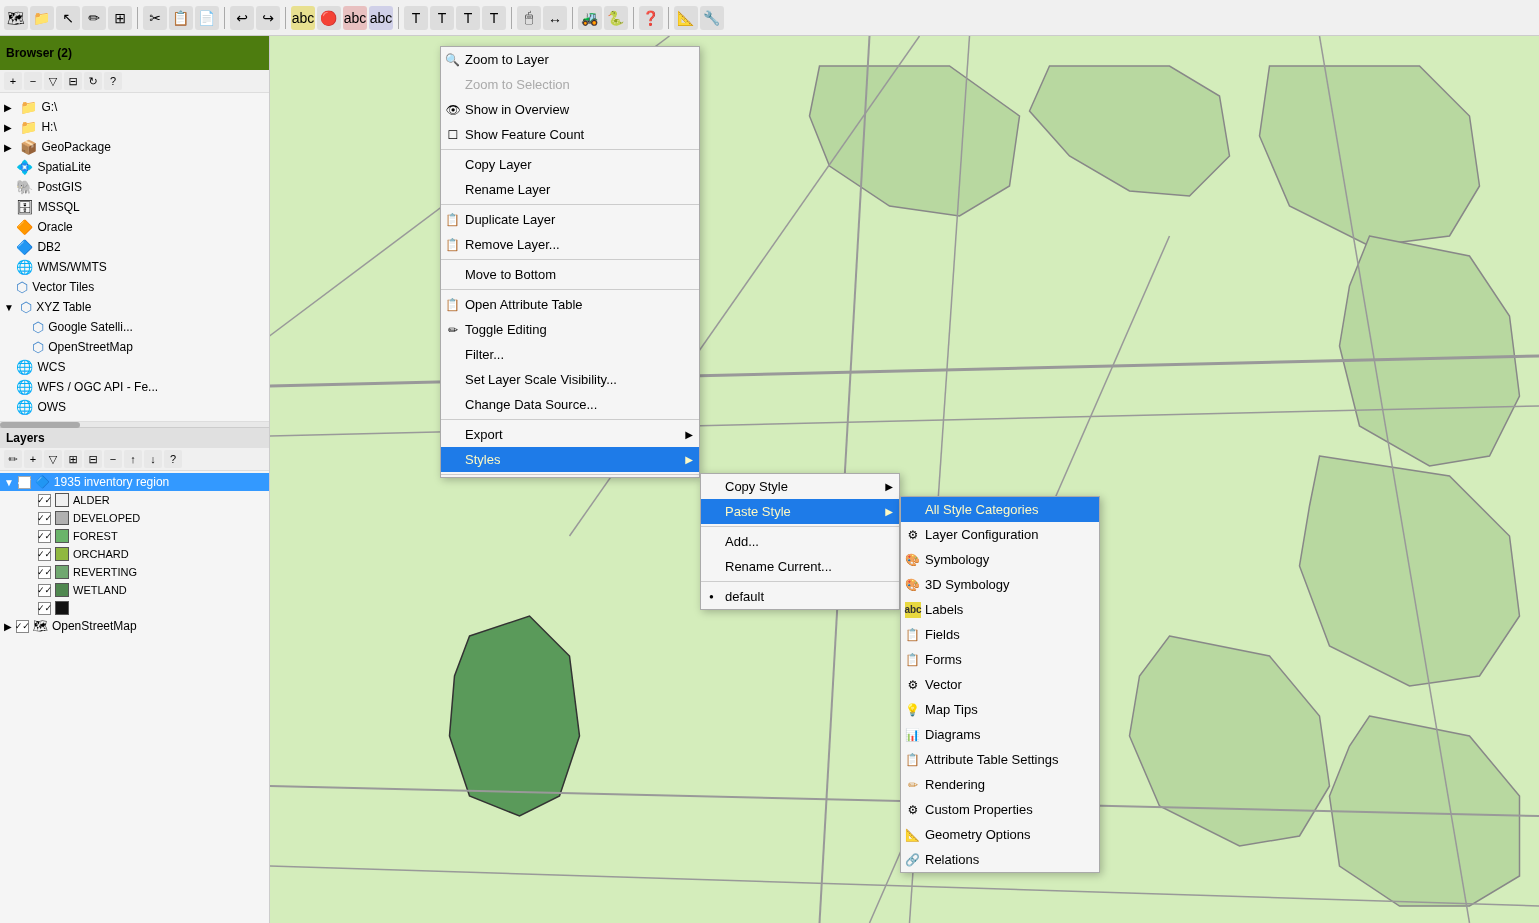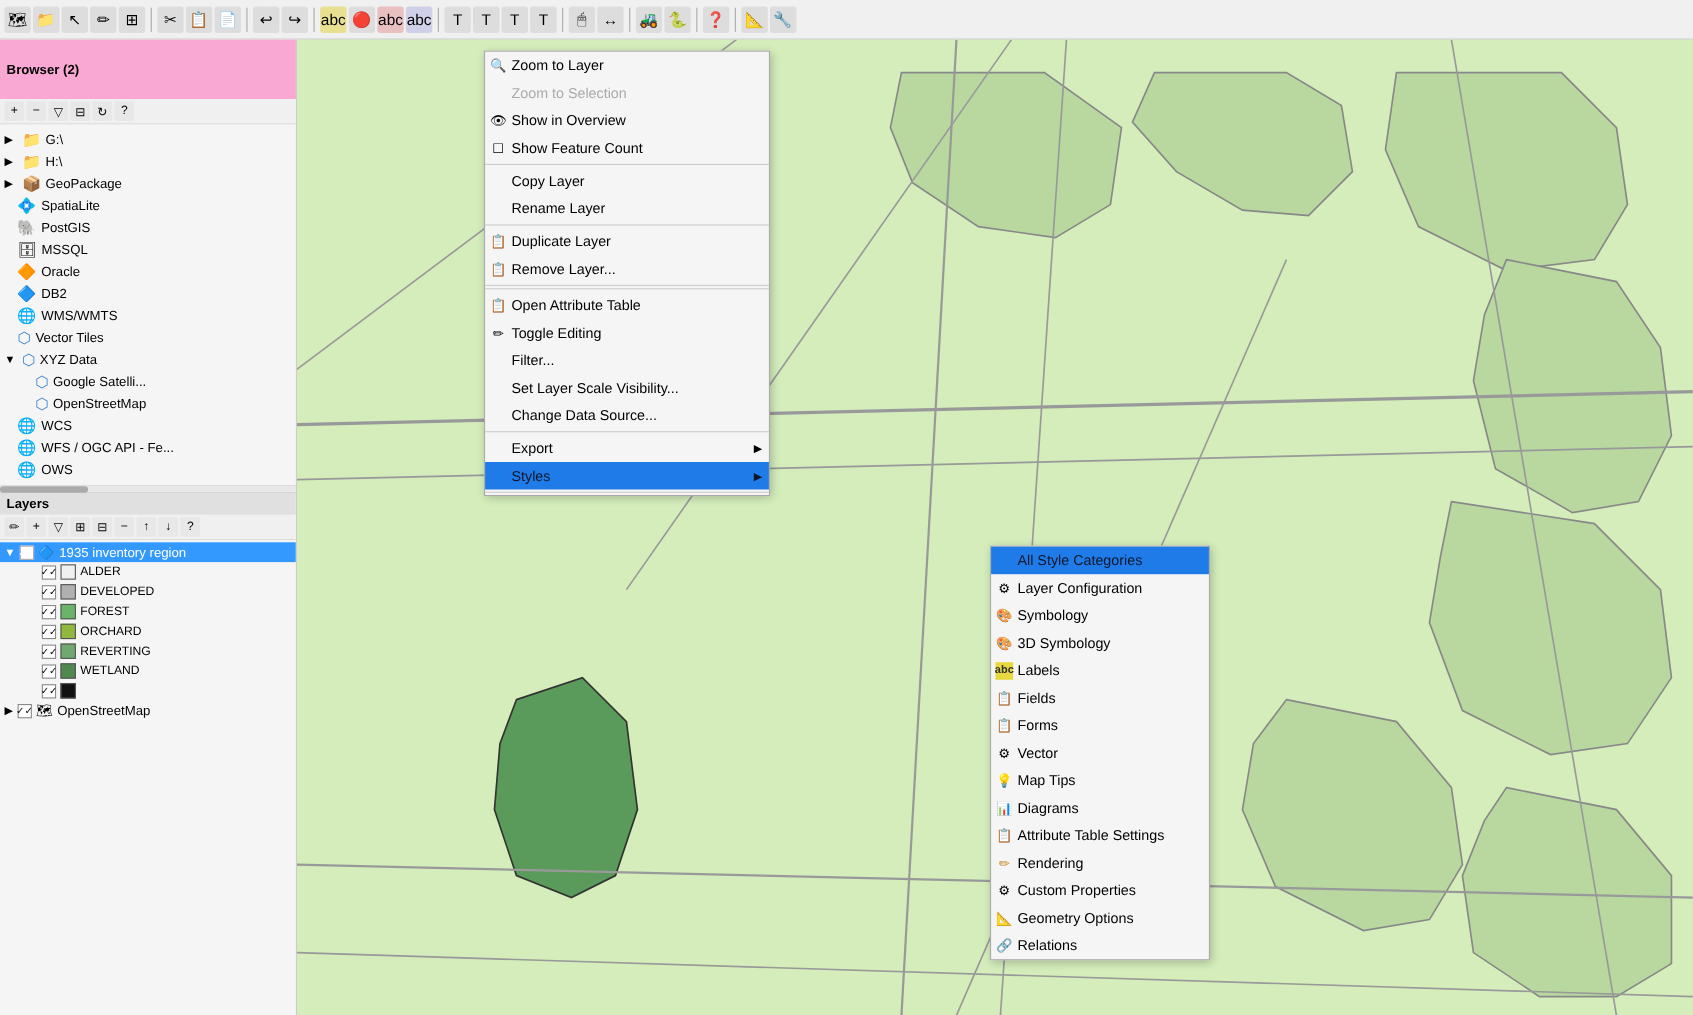--- a/index.html
+++ b/index.html
@@ -46,22 +46,22 @@
       border-right: 1px solid #ccc;
       flex-shrink: 0;
     }
 
     
     #browser-section {
       flex: 0 0 auto;
       border-bottom: 1px solid #ccc;
     }
     #browser-header {
-      background: #f9a8d4;
-      padding: 20px 6px;
+      background: #4d7c0f;
+      padding: 10px 6px;
       font-weight: bold;
       font-size: 12px;
       display: flex;
       align-items: center;
       gap: 4px;
     }
     #browser-toolbar {
       display: flex;
       align-items: center;
       padding: 2px 4px;
@@ -197,21 +197,21 @@
       padding: 5px 24px 5px 24px;
       cursor: pointer;
       display: flex;
       align-items: center;
       gap: 6px;
       position: relative;
       font-size: 13px;
       white-space: nowrap;
     }
     .ctx-item.disabled { color: #aaa; cursor: default; }
-    .ctx-item.highlighted { background: #1e7be8; color: #0f172a; }
+    .ctx-item.highlighted { background: #1e7be8; color: #fef9c3; }
     .ctx-item.has-sub::after {
       content: '▶';
       position: absolute;
       right: 6px;
       font-size: 10px;
     }
     .ctx-separator {
       height: 1px;
       background: #ccc;
       margin: 2px 0;
@@ -327,21 +327,21 @@
           <span class="tree-icon">🌐</span>
           <span>WMS/WMTS</span>
         </div>
         <div class="tree-item" style="padding-left:16px;">
           <span class="tree-icon" style="color:#4488cc;">⬡</span>
           <span>Vector Tiles</span>
         </div>
         <div class="tree-item has-children">
           <span class="tree-arrow">▼</span>
           <span class="tree-icon" style="color:#4488cc;">⬡</span>
-          <span>XYZ Data</span>
+          <span>XYZ Table</span>
         </div>
         <div class="tree-item" style="padding-left:32px;">
           <span class="tree-icon" style="color:#4488cc;">⬡</span>
           <span>Google Satelli...</span>
         </div>
         <div class="tree-item" style="padding-left:32px;">
           <span class="tree-icon" style="color:#4488cc;">⬡</span>
           <span>OpenStreetMap</span>
         </div>
         <div class="tree-item" style="padding-left:16px;">
@@ -493,20 +493,23 @@
         <div class="ctx-separator"></div>
         <div class="ctx-item">
           <span class="ctx-item-icon">📋</span>
           <span>Duplicate Layer</span>
         </div>
         <div class="ctx-item">
           <span class="ctx-item-icon">📋</span>
           <span>Remove Layer...</span>
         </div>
         <div class="ctx-separator"></div>
+        <div class="ctx-item">
+          <span>Move to Bottom</span>
+        </div>
         <div class="ctx-separator"></div>
         <div class="ctx-item">
           <span class="ctx-item-icon">📋</span>
           <span>Open Attribute Table</span>
         </div>
         <div class="ctx-item">
           <span class="ctx-item-icon">✏</span>
           <span>Toggle Editing</span>
         </div>
         <div class="ctx-item">
@@ -521,20 +524,40 @@
         <div class="ctx-separator"></div>
         <div class="ctx-item has-sub">
           <span>Export</span>
         </div>
         <div class="ctx-item highlighted has-sub">
           <span>Styles</span>
         </div>
         <div class="ctx-separator"></div>
       </div>
 
+      <div class="ctx-menu" style="left: 430px; top: 437px; width: 200px;">
+        <div class="ctx-item has-sub">
+          <span>Copy Style</span>
+        </div>
+        <div class="ctx-item highlighted has-sub">
+          <span>Paste Style</span>
+        </div>
+        <div class="ctx-separator"></div>
+        <div class="ctx-item">
+          <span>Add...</span>
+        </div>
+        <div class="ctx-item">
+          <span>Rename Current...</span>
+        </div>
+        <div class="ctx-separator"></div>
+        <div class="ctx-item">
+          <span class="ctx-bullet">●</span>
+          <span>default</span>
+        </div>
+      </div>
 
       <div class="ctx-menu" style="left: 630px; top: 460px; width: 186px;">
         <div class="ctx-item highlighted">
           <span>All Style Categories</span>
         </div>
         <div class="ctx-item">
           <span class="ctx-item-icon">⚙</span>
           <span>Layer Configuration</span>
         </div>
         <div class="ctx-item">

